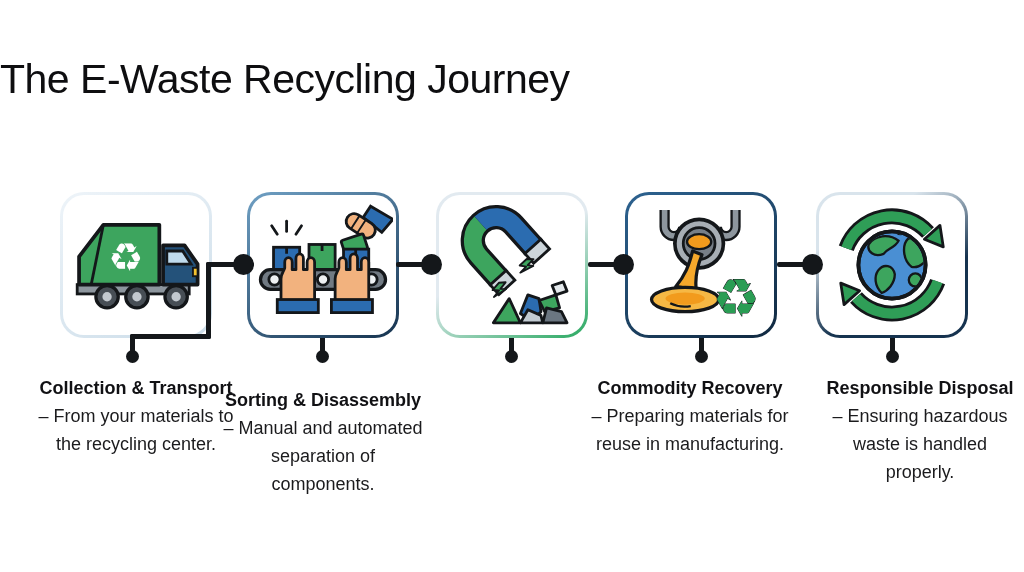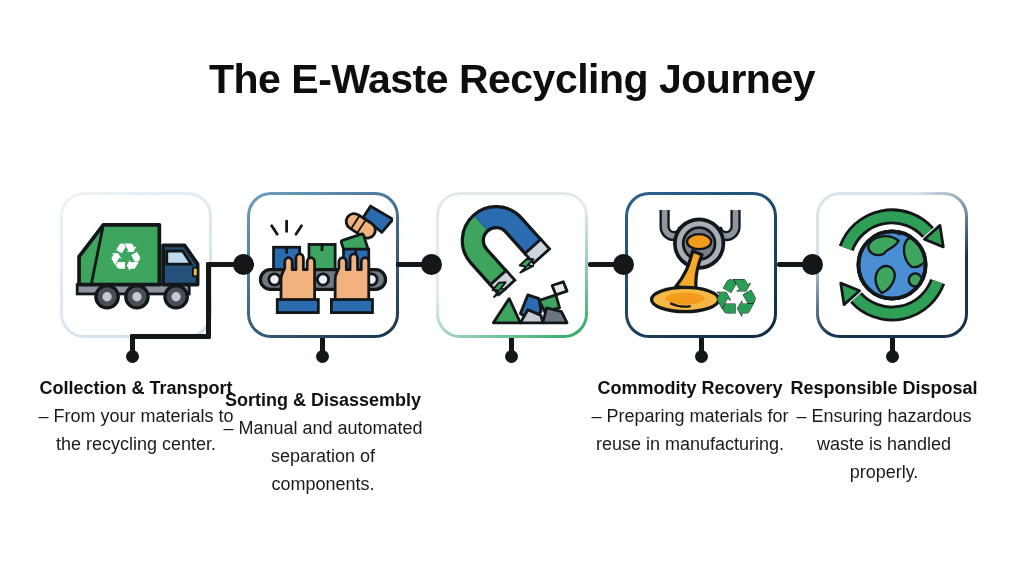--- a/index.html
+++ b/index.html
@@ -1,19 +1,19 @@
 <!DOCTYPE html>
 <html><head>
 <meta charset="utf-8">
 <style>
   html,body{margin:0;padding:0;background:#ffffff;}
   body{font-family:"Liberation Sans", sans-serif;}
   .canvas{position:relative;width:1024px;height:572px;background:#ffffff;overflow:hidden;}
-  .title{position:absolute;top:56px;left:0;width:1024px;text-align:center;
-         font-size:41px;font-weight:700;letter-spacing:-0.5px;color:#0e0e10;margin:0;}
+  .title{position:absolute;top:56px;left:0;width:1024px;
+         font-size:41px;font-weight:400;letter-spacing:-0.5px;color:#0e0e10;margin:0;}
   
   .card{position:absolute;top:192px;width:152px;height:146px;border-radius:24px;padding:3px;
         box-sizing:border-box;z-index:1;}
   .card-inner{width:100%;height:100%;background:#ffffff;border-radius:21px;
               display:flex;align-items:center;justify-content:center;overflow:hidden;}
   .b1{background:linear-gradient(150deg,#eef4f9,#ccdde9);}
   .b2{background:linear-gradient(150deg,#6fa0c4,#16334f);}
   .b3{background:linear-gradient(150deg,#e2eaf0 45%,#27a85f);}
   .b4{background:linear-gradient(150deg,#2d6391,#10283f);}
   .b5{background:linear-gradient(330deg,#16334f 35%,#d9e4ec 75%);}
@@ -208,18 +208,18 @@
     <span>– From your materials to the recycling center.</span>
   </p>
   <p class="step-text" style="left:223px;margin-top:12px;">
     <strong>Sorting &amp; Disassembly</strong>
     <span>– Manual and automated separation of components.</span>
   </p>
   <p class="step-text" style="left:570px;margin-left:20px;">
     <strong>Commodity Recovery</strong>
     <span>– Preparing materials for reuse in manufacturing.</span>
   </p>
-  <p class="step-text" style="left:784px;">
+  <p class="step-text" style="left:820px;">
     <strong>Responsible Disposal</strong>
     <span>– Ensuring hazardous waste is handled properly.</span>
   </p>
 
 </div>
 
 </body></html>

